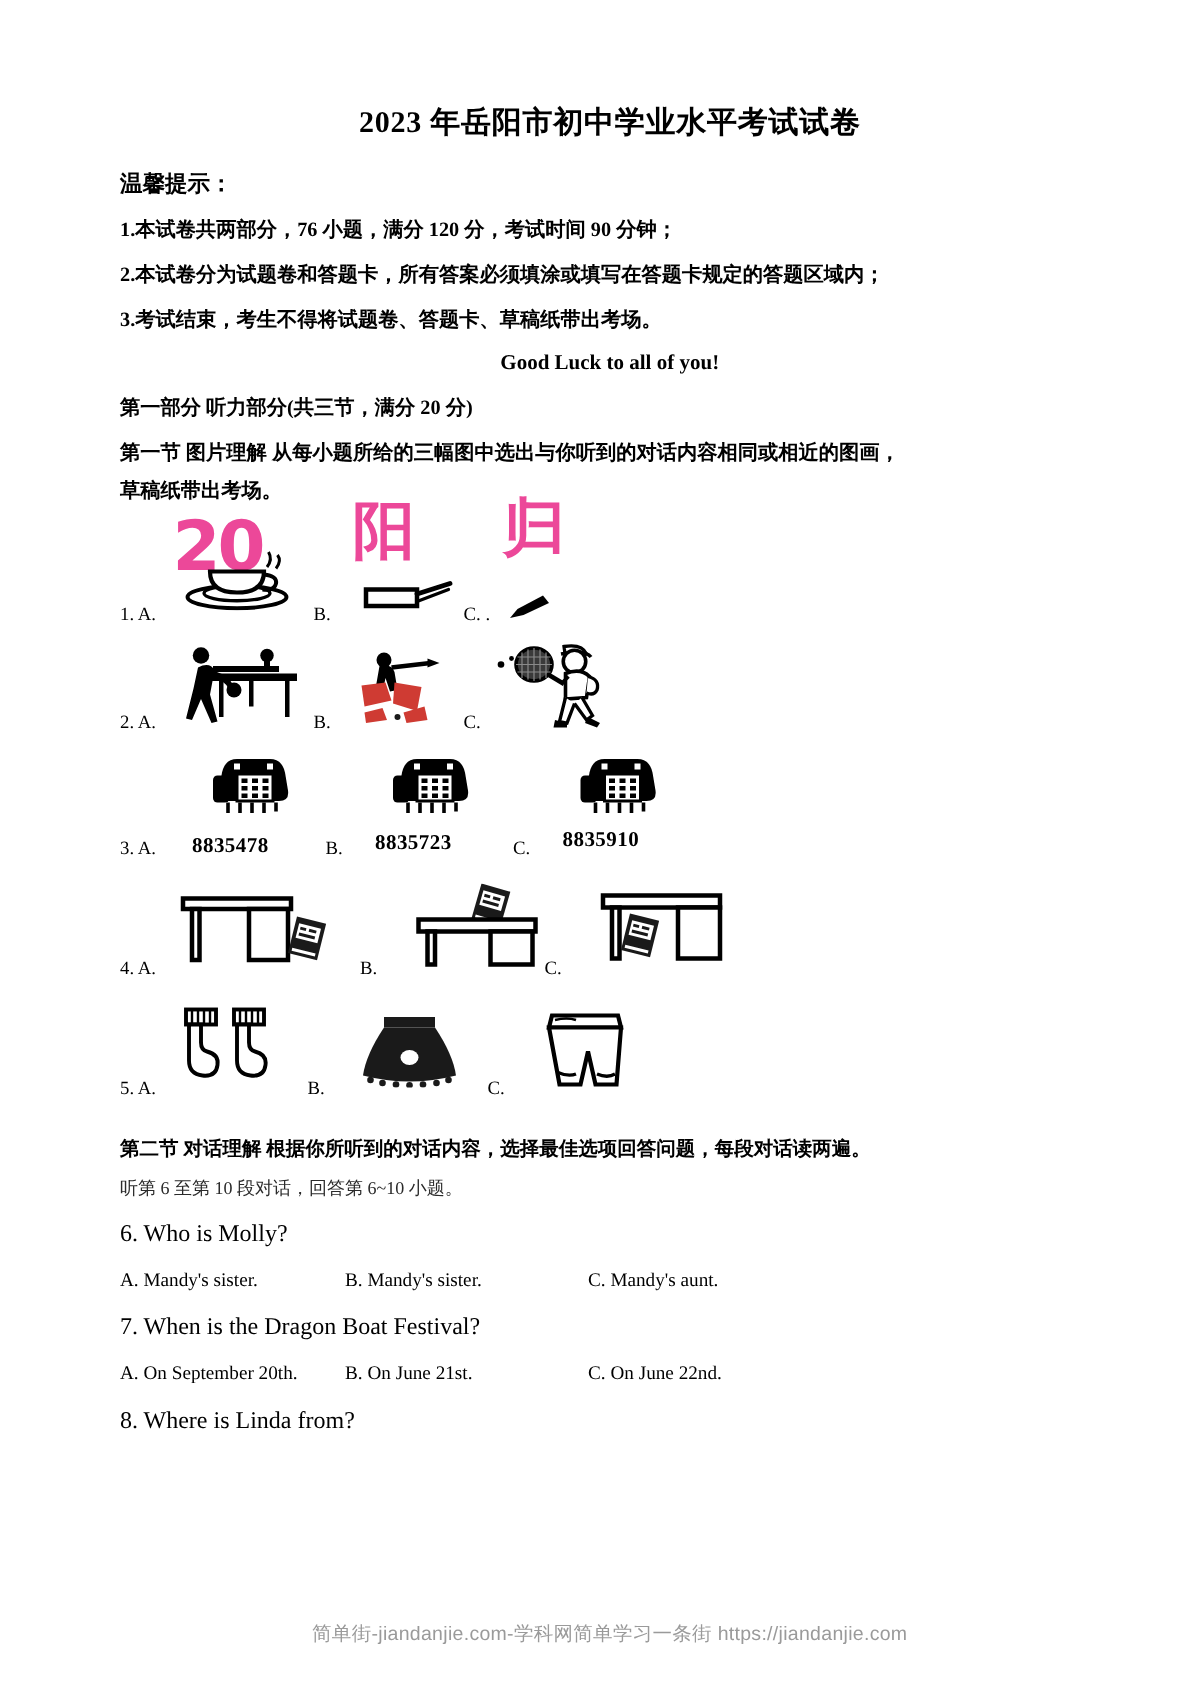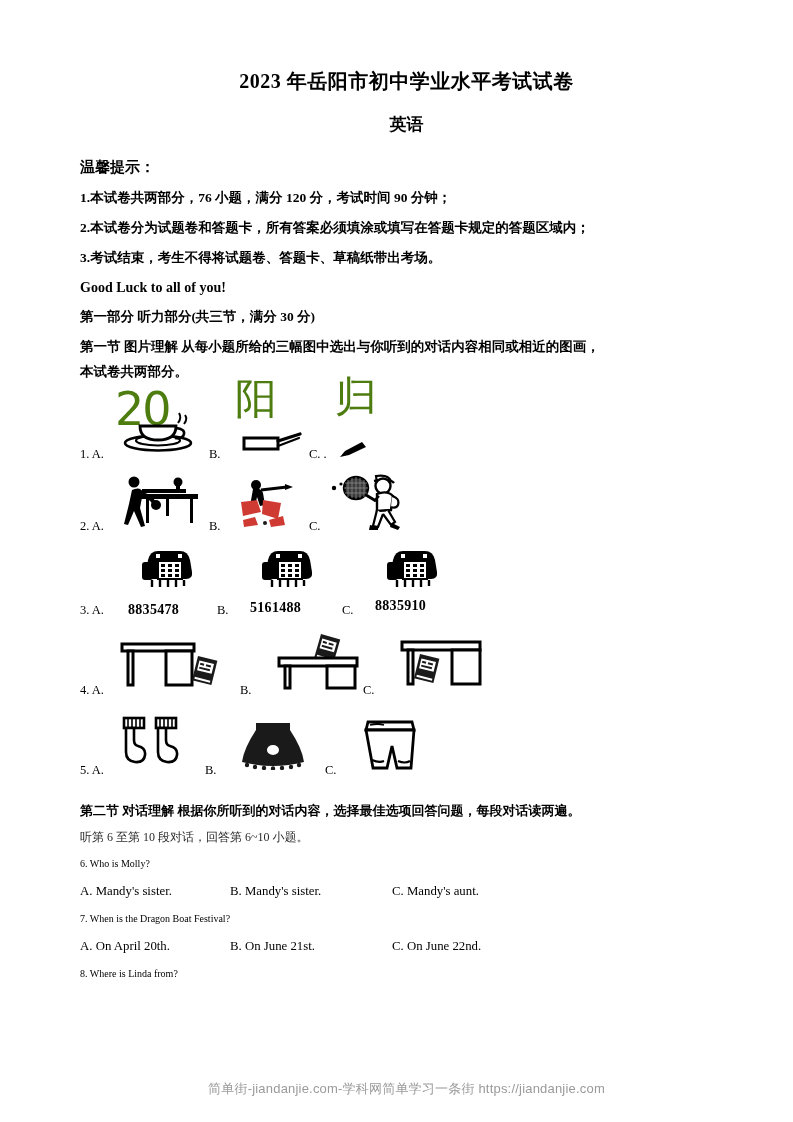--- a/index.html
+++ b/index.html
@@ -55,20 +55,21 @@
   .notice-line {
     font-size: 13.5px;
     font-weight: bold;
     margin: 0 0 13px 0;
     line-height: 1.25;
   }
   .goodluck {
     font-size: 14px;
     font-weight: bold;
     margin: 0 0 12px 0;
+    text-align: center;
   }
 
   
   .part-head {
     font-size: 13.5px;
     font-weight: bold;
     margin: 0 0 11px 0;
   }
   .sec-head {
     font-size: 13.5px;
@@ -113,30 +114,30 @@
     position: absolute;
     font-size: 14px;
     font-weight: bold;
     font-family: "Liberation Serif", "DejaVu Serif", serif;
     letter-spacing: 0.3px;
   }
 
   
   .wm {
     position: absolute;
-    color: #4d7c0f;
-    font-weight: normal;
+    color: #ec4899;
+    font-weight: bold;
     font-family: "DejaVu Sans", sans-serif;
     pointer-events: none;
     line-height: 1;
   }
 
   
   .q-line {
-    font-size: 10px;
+    font-size: 16px;
     margin: 0 0 14px 0;
     line-height: 1.2;
   }
   .q-opts {
     font-size: 12.8px;
     margin: 0 0 14px 0;
     line-height: 1.2;
   }
   .q-opts span { display: inline-block; }
   .oA { width: 150px; }
@@ -155,31 +156,30 @@
     letter-spacing: 0.2px;
   }
 </style>
 </head>
 <body>
 
 <div class="page">
   <div class="content">
 
     <div class="doc-title">2023 年岳阳市初中学业水平考试试卷</div>
-    <div class="doc-subtitle">英语</div>
 
     <div class="notice-head">温馨提示：</div>
     <div class="notice-line">1.本试卷共两部分，76 小题，满分 120 分，考试时间 90 分钟；</div>
     <div class="notice-line">2.本试卷分为试题卷和答题卡，所有答案必须填涂或填写在答题卡规定的答题区域内；</div>
     <div class="notice-line">3.考试结束，考生不得将试题卷、答题卡、草稿纸带出考场。</div>
     <div class="goodluck">Good Luck to all of you!</div>
 
-    <div class="part-head">第一部分   听力部分(共三节，满分 30 分)</div>
+    <div class="part-head">第一部分   听力部分(共三节，满分 20 分)</div>
     <div class="sec-head">第一节   图片理解   从每小题所给的三幅图中选出与你听到的对话内容相同或相近的图画，</div>
-    <div class="sec-head" style="margin-bottom:10px;">本试卷共两部分。</div>
+    <div class="sec-head" style="margin-bottom:10px;">草稿纸带出考场。</div>
 
     <div class="pic-row">
       <div class="opt" style="left:0px;">1. A.</div>
       <div class="opt" style="left:129px;">B.</div>
       <div class="opt" style="left:229px;">C. .</div>
 
       <div class="wm" style="left:35px; top:-6px; font-size:46px; letter-spacing:-2px;">20</div>
 
       <div class="art" style="left:40px; bottom:12px;">
         <svg width="76" height="42" viewBox="0 0 76 42">
@@ -332,21 +332,21 @@
           <rect x="38" y="6" width="4" height="4" fill="#fff"></rect>
           <g stroke="#000" stroke-width="2.4">
             <line x1="12" y1="32" x2="12" y2="39"></line>
               <line x1="20" y1="32" x2="20" y2="39"></line>
             <line x1="28" y1="32" x2="28" y2="39"></line>
               <line x1="36" y1="32" x2="36" y2="39"></line>
             <line x1="44" y1="32" x2="44" y2="38"></line>
           </g>
         </svg>
       </div>
-      <div class="phone-num" style="left:170px; bottom:4px;">5161488</div>
+      <div class="phone-num" style="left:170px; bottom:4px;">8835723</div>
 
       <div class="art" style="left:305px; bottom:30px;">
         <svg width="58" height="42" viewBox="0 0 58 42">
           <path d="M8 12 q2 -9 10 -9 h22 q8 0 10 9 l2 12 q1 7 -6 7 h-34 q-7 0 -6 -7 z" fill="#000"></path>
           <rect x="2" y="14" width="11" height="18" rx="3" fill="#000"></rect>
           <rect x="18" y="13" width="24" height="18" fill="#fff" stroke="#000" stroke-width="2"></rect>
           <g fill="#000">
             <rect x="21" y="16" width="4" height="3"></rect>
               <rect x="28" y="16" width="4" height="3"></rect>
               <rect x="35" y="16" width="4" height="3"></rect>
@@ -492,21 +492,21 @@
     <div class="sec-head-2">第二节   对话理解   根据你所听到的对话内容，选择最佳选项回答问题，每段对话读两遍。</div>
     <div class="sub-note">听第 6 至第 10 段对话，回答第 6~10 小题。</div>
 
     <div class="q-line">6. Who is Molly?</div>
     <div class="q-opts">
       <span class="oA">A. Mandy's sister.</span><span class="oB">B. Mandy's sister.</span><span>C. Mandy's aunt.</span>
     </div>
 
     <div class="q-line">7. When is the Dragon Boat Festival?</div>
     <div class="q-opts">
-      <span class="oA">A. On April 20th.</span><span class="oB">B. On June 21st.</span><span>C. On June 22nd.</span>
+      <span class="oA">A. On September 20th.</span><span class="oB">B. On June 21st.</span><span>C. On June 22nd.</span>
     </div>
 
     <div class="q-line">8. Where is Linda from?</div>
 
   </div>
 
   <div class="footer">简单街-jiandanjie.com-学科网简单学习一条街 https://jiandanjie.com</div>
 </div>
 
 </body></html>

